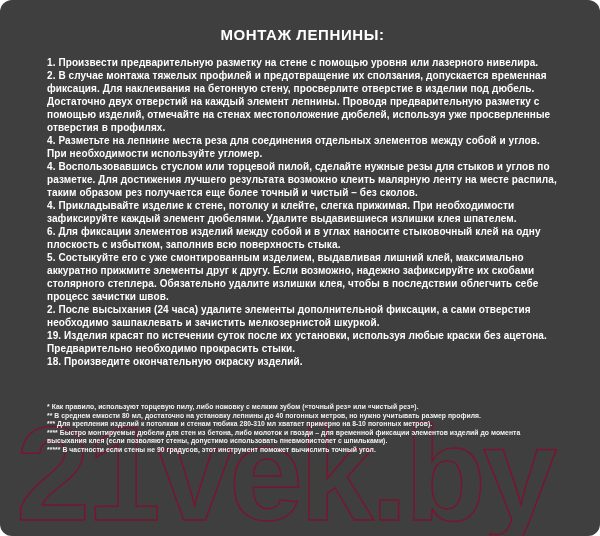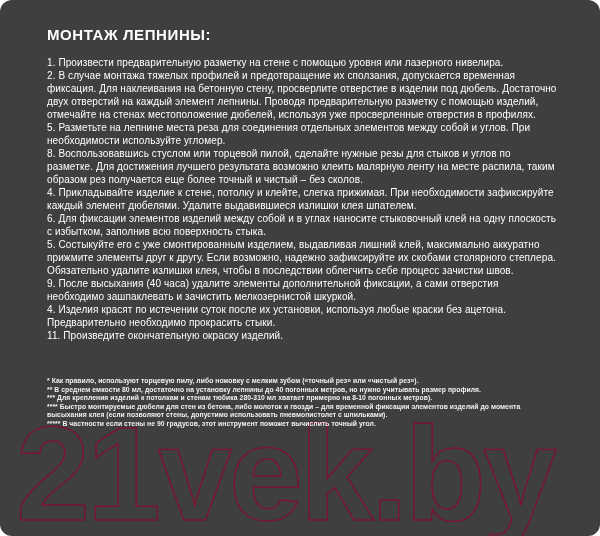--- a/index.html
+++ b/index.html
@@ -23,25 +23,26 @@
   .content {
     position: relative;
     z-index: 1;
   }
   .doc-title {
     color: #ffffff;
     font-size: 15px;
     font-weight: bold;
     letter-spacing: 0.6px;
     margin: 0 0 13px 0;
+    text-align: center;
   }
   .instructions p {
     color: #ffffff;
     font-size: 10px;
-    font-weight: normal;
+    font-weight: bold;
     line-height: 13px;
     letter-spacing: 0.1px;
     margin: 0;
     text-align: left;
   }
   .footnotes {
     margin-top: 35px;
   }
   .footnotes p {
     color: #f2f2f2;
@@ -73,28 +74,28 @@
 
   <div class="watermark">21vek.by</div>
 
   <div class="content">
 
     <h1 class="doc-title">МОНТАЖ ЛЕПНИНЫ:</h1>
 
     <div class="instructions">
       <p>1. Произвести предварительную разметку на стене с помощью уровня или лазерного нивелира.</p>
       <p>2. В случае монтажа тяжелых профилей и предотвращение их сползания, допускается временная фиксация. Для наклеивания на бетонную стену, просверлите отверстие в изделии под дюбель. Достаточно двух отверстий на каждый элемент лепнины. Проводя предварительную разметку с помощью изделий, отмечайте на стенах местоположение дюбелей, используя уже просверленные отверстия в профилях.</p>
-      <p>5. Разметьте на лепнине места реза для соединения отдельных элементов между собой и углов. При необходимости используйте угломер.</p>
-      <p>8. Воспользовавшись стуслом или торцевой пилой, сделайте нужные резы для стыков и углов по разметке. Для достижения лучшего результата возможно клеить малярную ленту на месте распила, таким образом рез получается еще более точный и чистый – без сколов.</p>
+      <p>4. Разметьте на лепнине места реза для соединения отдельных элементов между собой и углов. При необходимости используйте угломер.</p>
+      <p>4. Воспользовавшись стуслом или торцевой пилой, сделайте нужные резы для стыков и углов по разметке. Для достижения лучшего результата возможно клеить малярную ленту на месте распила, таким образом рез получается еще более точный и чистый – без сколов.</p>
       <p>4. Прикладывайте изделие к стене, потолку и клейте, слегка прижимая. При необходимости зафиксируйте каждый элемент дюбелями. Удалите выдавившиеся излишки клея шпателем.</p>
       <p>6. Для фиксации элементов изделий между собой и в углах наносите стыковочный клей на одну плоскость с избытком, заполнив всю поверхность стыка.</p>
       <p>5. Состыкуйте его с уже смонтированным изделием, выдавливая лишний клей, максимально аккуратно прижмите элементы друг к другу. Если возможно, надежно зафиксируйте их скобами столярного степлера. Обязательно удалите излишки клея, чтобы в последствии облегчить себе процесс зачистки швов.</p>
-      <p>9. После высыхания (40 часа) удалите элементы дополнительной фиксации, а сами отверстия необходимо зашпаклевать и зачистить мелкозернистой шкуркой.</p>
-      <p>4. Изделия красят по истечении суток после их установки, используя любые краски без ацетона. Предварительно необходимо прокрасить стыки.</p>
-      <p>11. Произведите окончательную окраску изделий.</p>
+      <p>2. После высыхания (24 часа) удалите элементы дополнительной фиксации, а сами отверстия необходимо зашпаклевать и зачистить мелкозернистой шкуркой.</p>
+      <p>19. Изделия красят по истечении суток после их установки, используя любые краски без ацетона. Предварительно необходимо прокрасить стыки.</p>
+      <p>18. Произведите окончательную окраску изделий.</p>
     </div>
 
     <div class="footnotes">
       <p>* Как правило, используют торцевую пилу, либо ножовку с мелким зубом («точный рез» или «чистый рез»).</p>
       <p>** В среднем емкости 80 мл, достаточно на установку лепнины до 40 погонных метров, но нужно учитывать размер профиля.</p>
       <p>*** Для крепления изделий к потолкам и стенам тюбика 280-310 мл хватает примерно на 8-10 погонных метров).</p>
       <p>**** Быстро монтируемые дюбели для стен из бетона, либо молоток и гвозди – для временной фиксации элементов изделий до момента высыхания клея (если позволяют стены, допустимо использовать пневмопистолет с шпильками).</p>
       <p>***** В частности если стены не 90 градусов, этот инструмент поможет вычислить точный угол.</p>
     </div>
 

